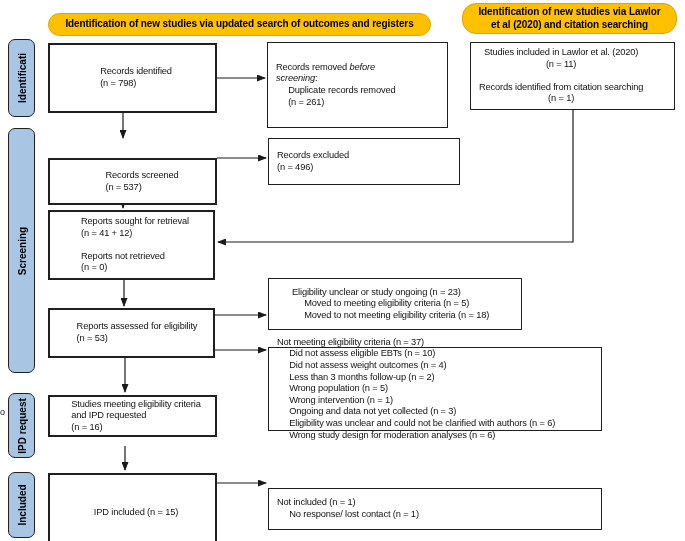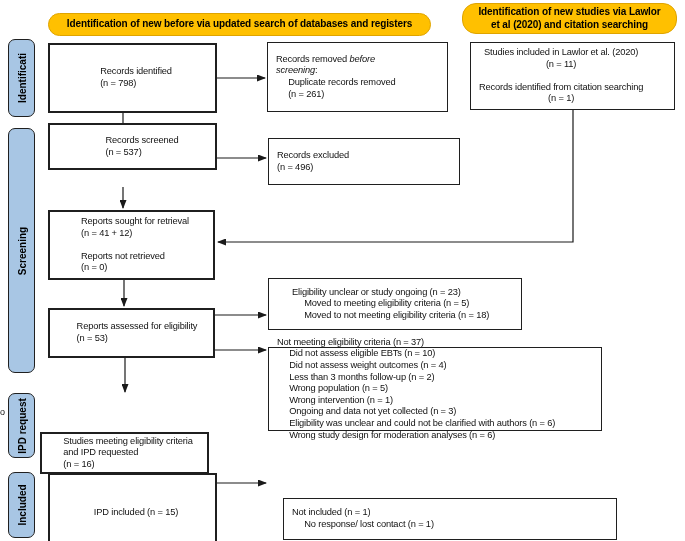--- a/index.html
+++ b/index.html
@@ -89,21 +89,21 @@
     <path d="M123,187 V208" stroke="#1a1a1a" stroke-width="1.2" fill="none" marker-end="url(#ah)"></path>
     <path d="M573,110 V242 H218" stroke="#1a1a1a" stroke-width="1.2" fill="none" marker-end="url(#ah)"></path>
     <path d="M124,280 V306" stroke="#1a1a1a" stroke-width="1.2" fill="none" marker-end="url(#ah)"></path>
     <path d="M215,315 H266" stroke="#1a1a1a" stroke-width="1.2" fill="none" marker-end="url(#ah)"></path>
     <path d="M215,350 H266" stroke="#1a1a1a" stroke-width="1.2" fill="none" marker-end="url(#ah)"></path>
     <path d="M125,358 V392" stroke="#1a1a1a" stroke-width="1.2" fill="none" marker-end="url(#ah)"></path>
     <path d="M125,446 V470" stroke="#1a1a1a" stroke-width="1.2" fill="none" marker-end="url(#ah)"></path>
     <path d="M217,483 H266" stroke="#1a1a1a" stroke-width="1.2" fill="none" marker-end="url(#ah)"></path>
   </svg>
 
-  <div class="banner" style="left:48px; top:13px; width:383px; height:23px;">Identification of new before via updated search of databases and registers</div>
+  <div class="banner" style="left:48px; top:13px; width:383px; height:23px;">Identification of new studies via updated search of outcomes and registers</div>
   <div class="banner" style="left:462px; top:3px; width:215px; height:31px;">Identification of new studies via Lawlor
 et al (2020) and citation searching</div>
 
   <div class="side-label" style="left:8px; top:39px; height:78px;">
     <span>Identificati</span>
   </div>
   <div class="side-label" style="left:8px; top:128px; height:245px;">
     <span>Screening</span>
   </div>
   <div class="side-label" style="left:8px; top:393px; height:65px;">
@@ -113,49 +113,49 @@
     <span>Included</span>
   </div>
 
   <span class="stray">o</span>
 
   <div class="box thick" style="left:48px; top:43px; width:169px; height:70px;">
     <span class="box-text">Records identified
 (n = 798)</span>
   </div>
 
-  <div class="box thick" style="left:48px; top:123px; width:169px; height:47px;padding-left:20px;">
+  <div class="box thick" style="left:48px; top:158px; width:169px; height:47px;padding-left:20px;">
     <span class="box-text">Records screened
 (n = 537)</span>
   </div>
 
   <div class="box thick" style="left:48px; top:210px; width:167px; height:70px;">
     <span class="box-text">Reports sought for retrieval
 (n = 41 + 12)
 
 Reports not retrieved
 (n = 0)</span>
   </div>
 
   <div class="box thick" style="left:48px; top:308px; width:167px; height:50px;padding-left:12px;">
     <span class="box-text">Reports assessed for eligibility
 (n = 53)</span>
   </div>
 
-  <div class="box thick" style="left:40px; top:395px; width:169px; height:42px;margin-top:37px;">
+  <div class="box thick" style="left:48px; top:395px; width:169px; height:42px;">
     <span class="box-text">Studies meeting eligibility criteria
 and IPD requested
 (n = 16)</span>
   </div>
 
   <div class="box thick" style="left:48px; top:473px; width:169px; height:79px;">
     <span class="box-text">IPD included (n = 15)</span>
   </div>
 
-  <div class="box" style="left:267px; top:42px; width:181px; height:70px;">
+  <div class="box" style="left:267px; top:42px; width:181px; height:86px;">
     <span class="box-text"><span>Records removed </span><i>before
 screening</i><span>:</span><span>
      Duplicate records removed
      (n = 261)</span></span>
   </div>
 
   <div class="box" style="left:268px; top:138px; width:192px; height:47px;">
     <span class="box-text">Records excluded
 (n = 496)</span>
   </div>
@@ -179,18 +179,18 @@
      Did not assess eligible EBTs (n = 10)
      Did not assess weight outcomes (n = 4)
      Less than 3 months follow-up (n = 2)
      Wrong population (n = 5)
      Wrong intervention (n = 1)
      Ongoing and data not yet collected (n = 3)
      Eligibility was unclear and could not be clarified with authors (n = 6)
      Wrong study design for moderation analyses (n = 6)</span>
   </div>
 
-  <div class="box" style="left:268px; top:498px; width:334px; height:42px;margin-left:15px;">
+  <div class="box" style="left:268px; top:488px; width:334px; height:42px;">
     <span class="box-text">Not included (n = 1)
      No response/ lost contact (n = 1)</span>
   </div>
 
 </div>
 
 </body></html>

